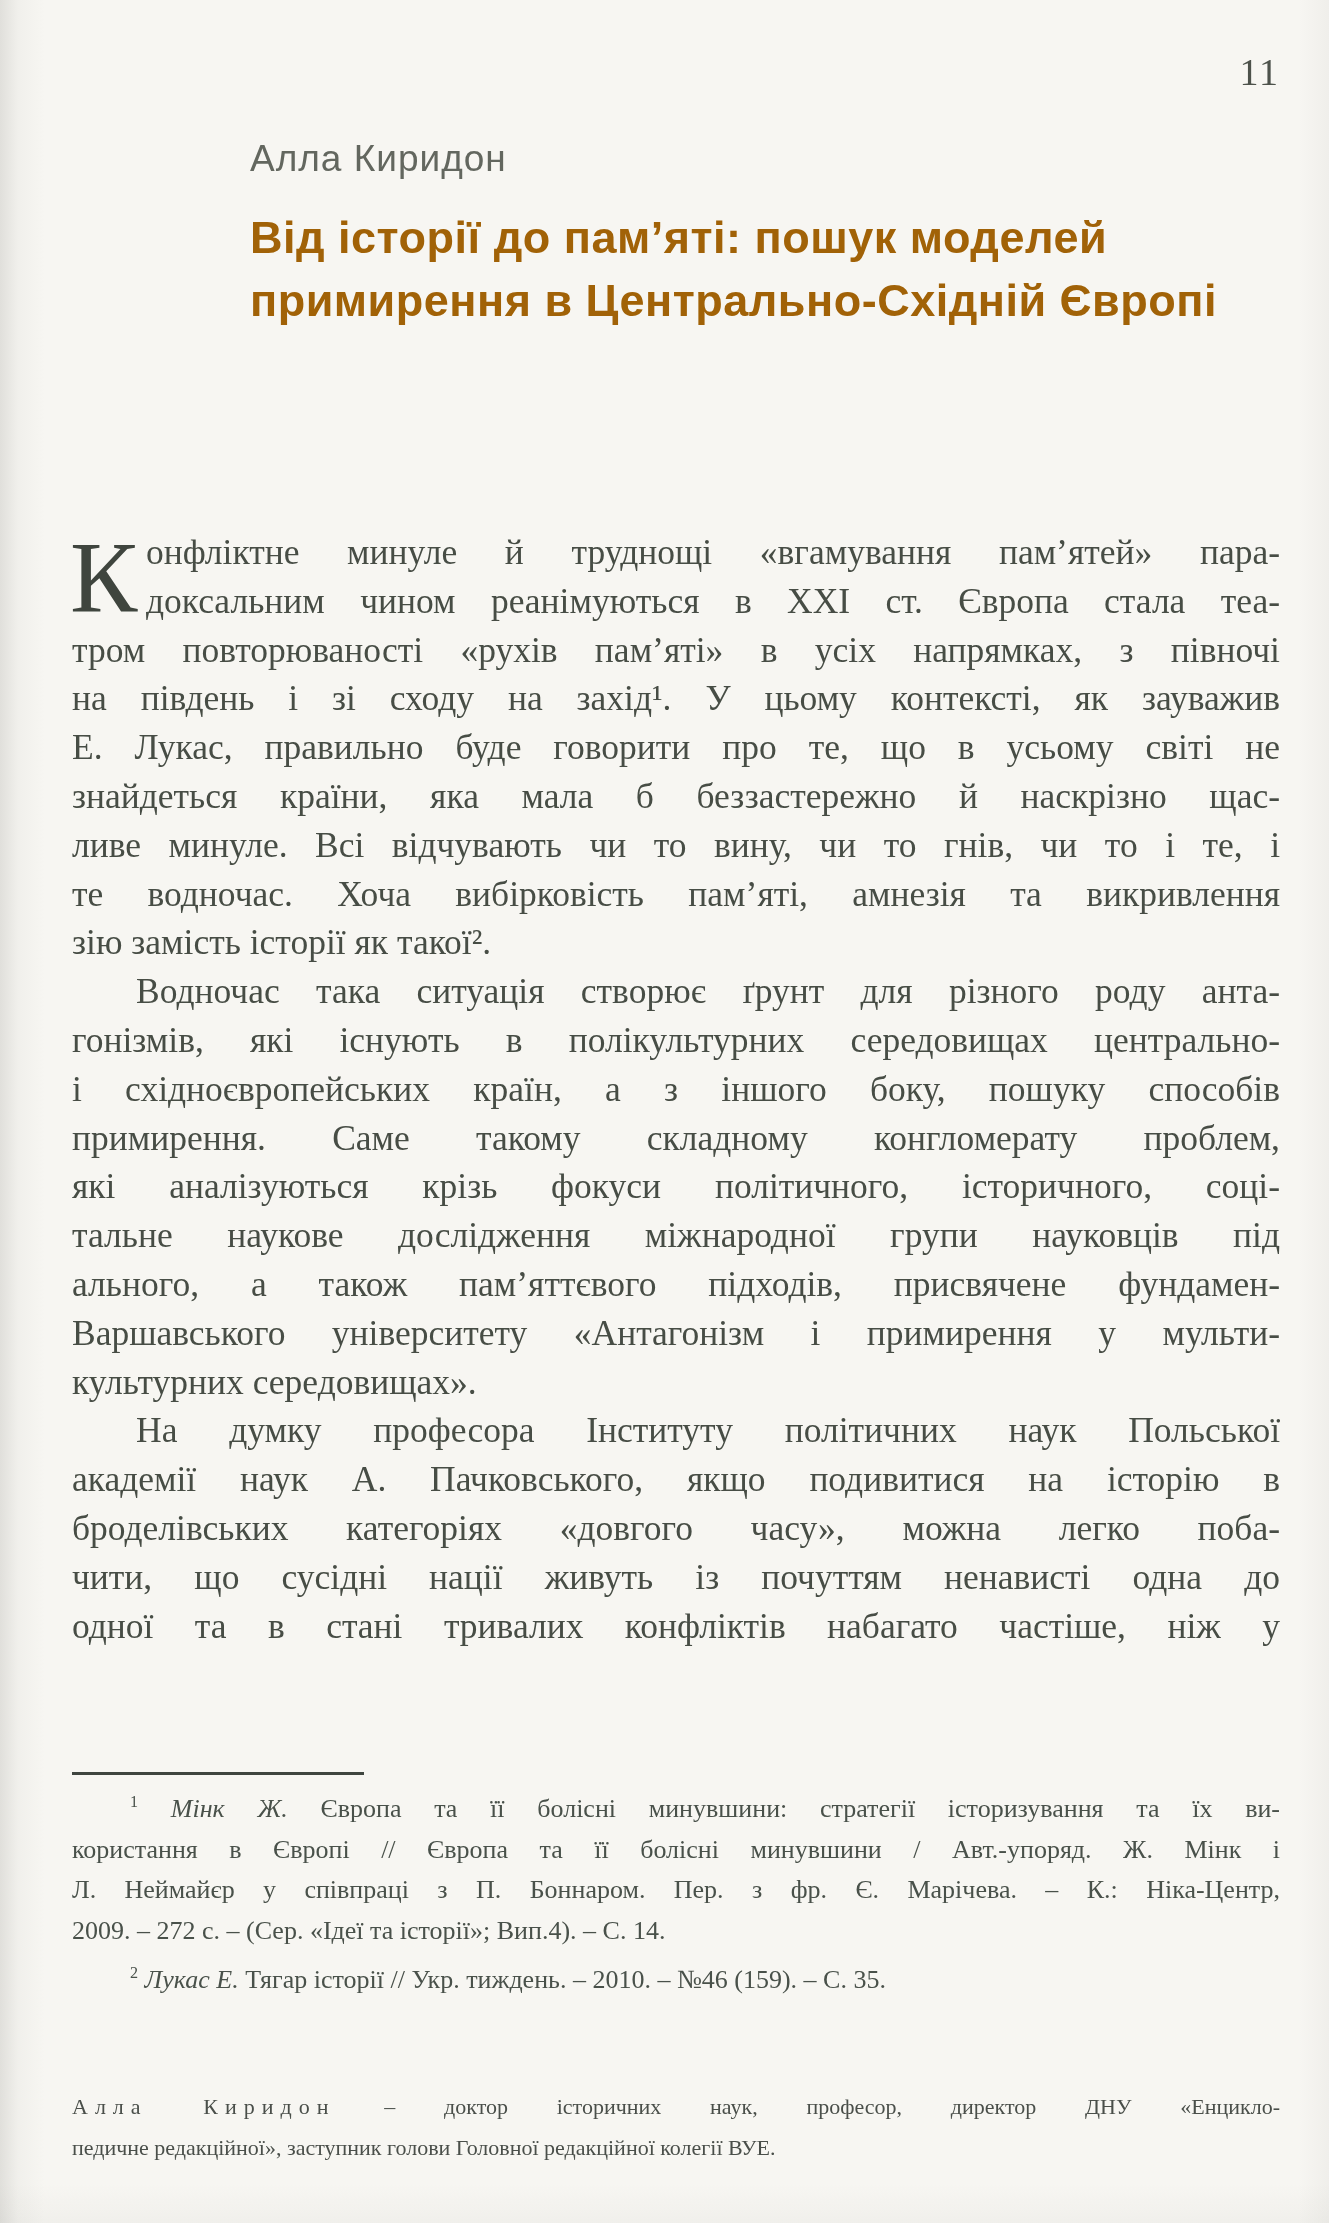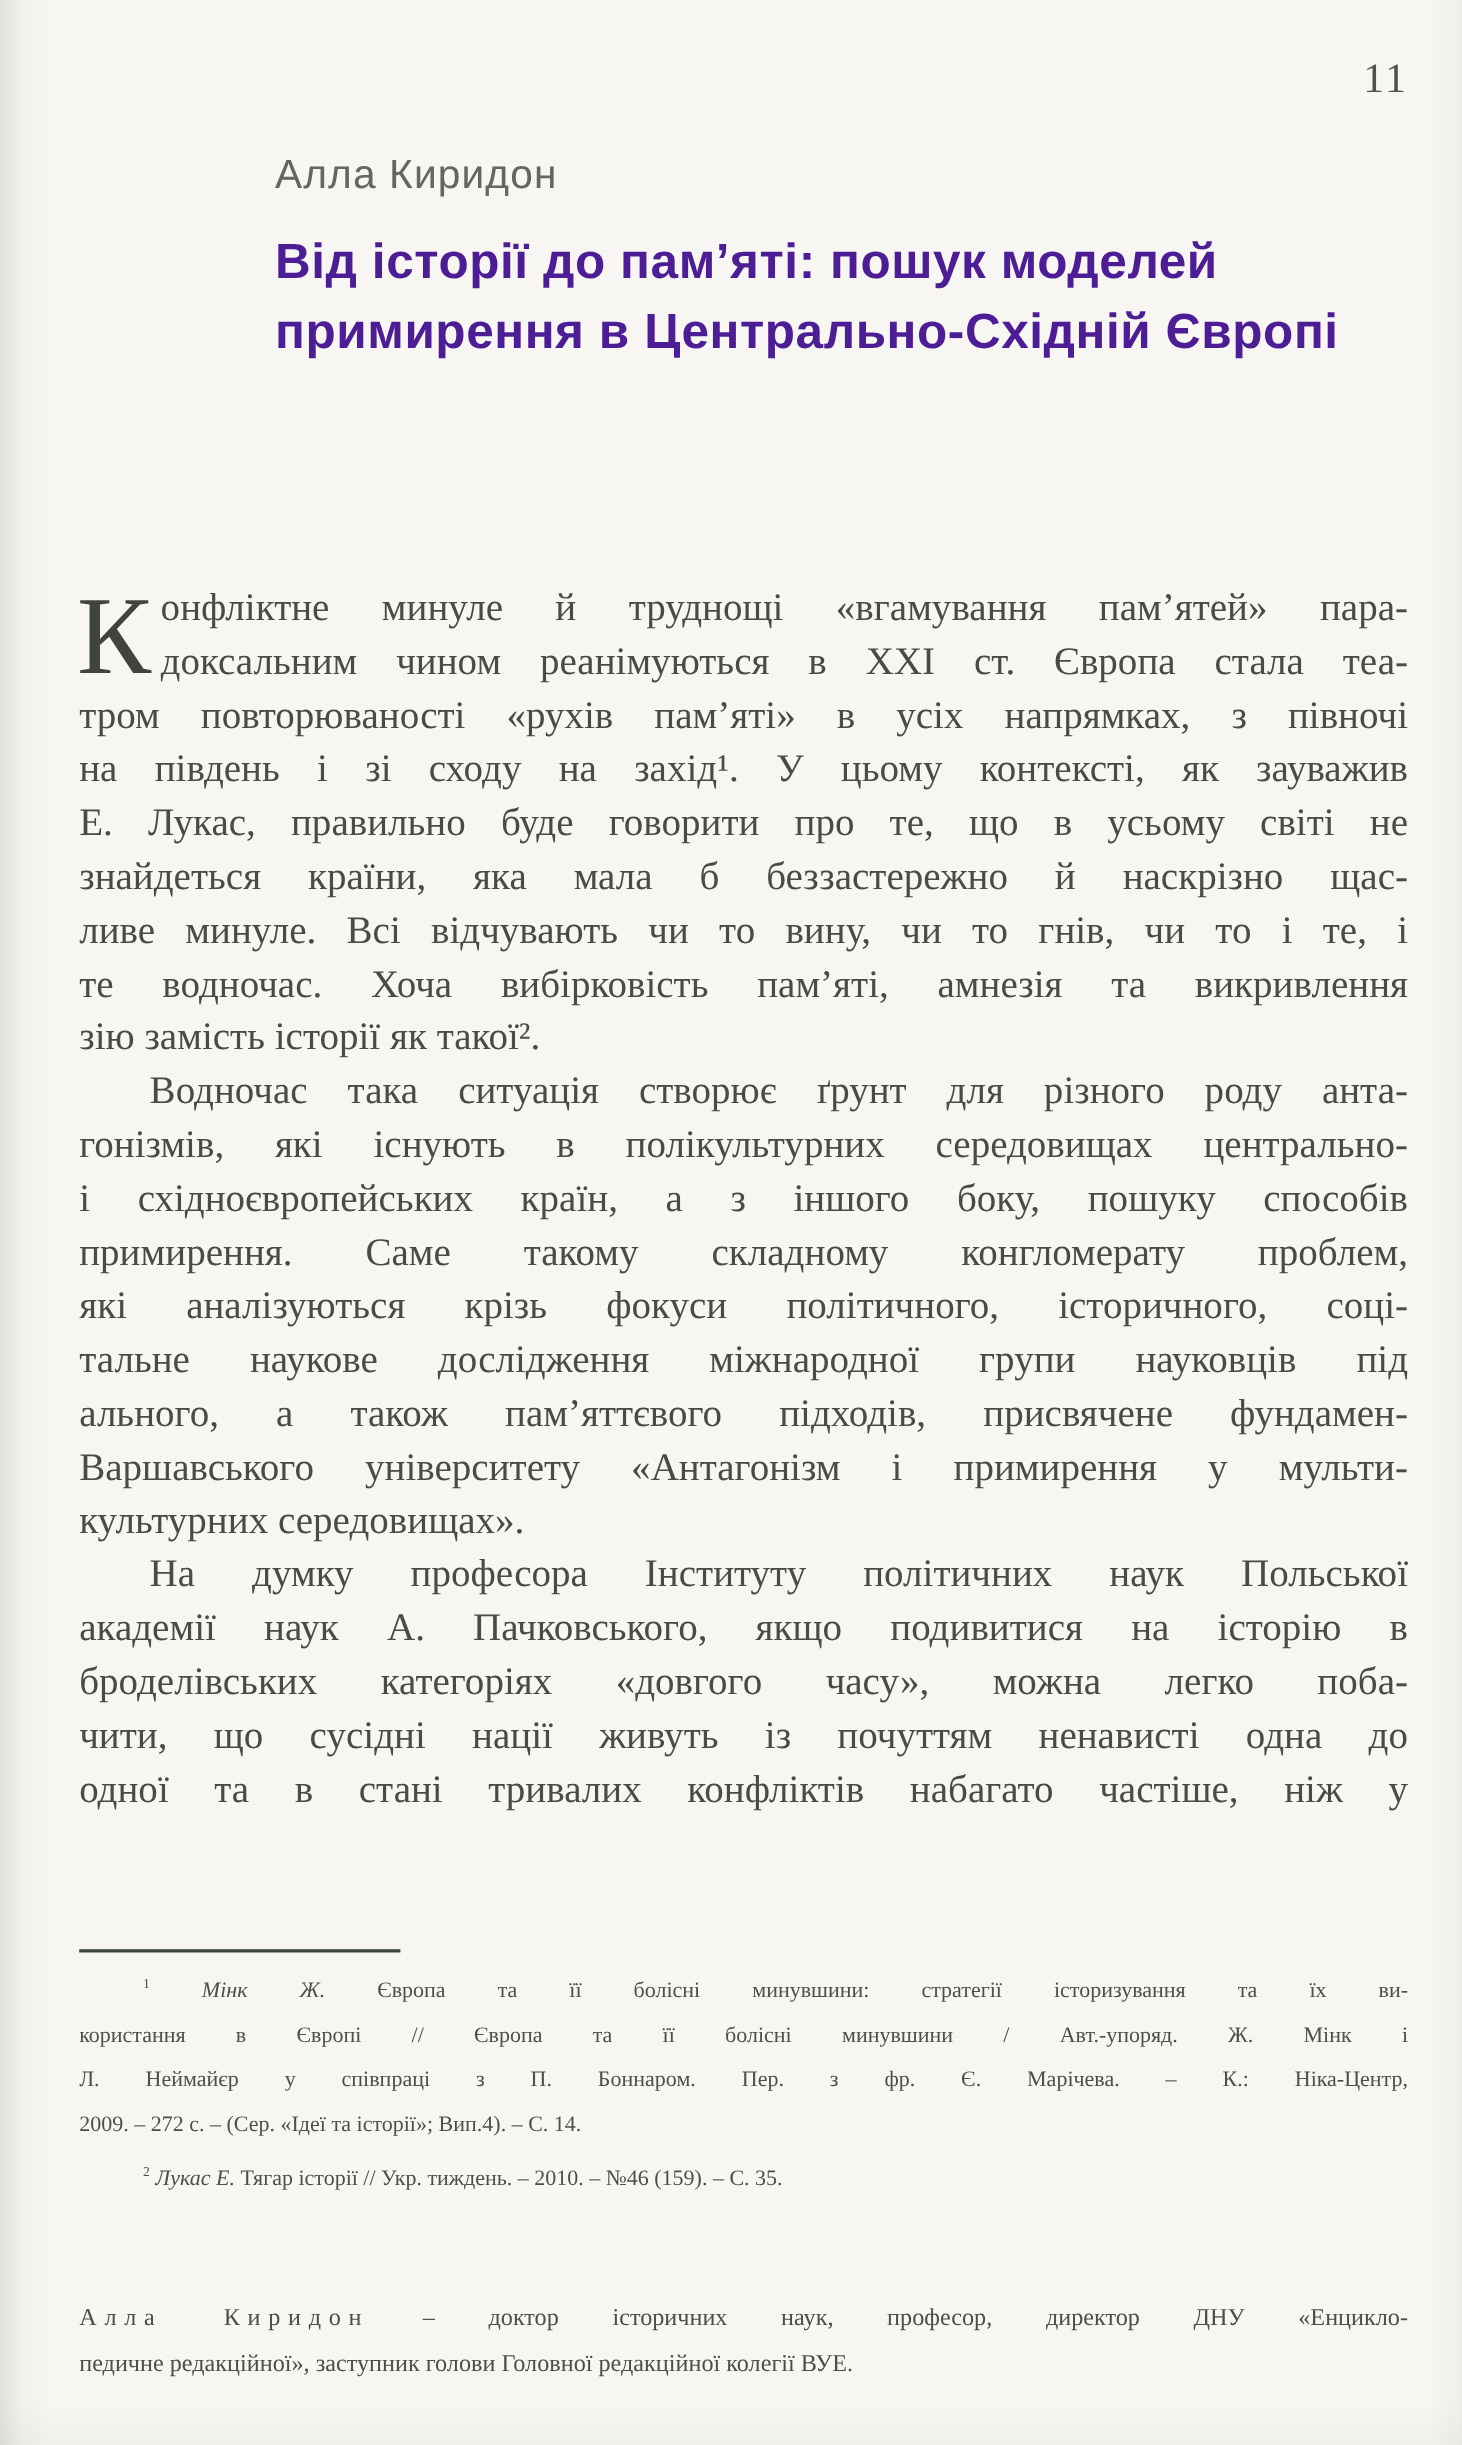--- a/index.html
+++ b/index.html
@@ -20,21 +20,21 @@
       linear-gradient(270deg, rgba(120,120,115,0.06) 0px, rgba(120,120,115,0) 30px),
       linear-gradient(0deg, rgba(120,120,115,0.05) 0px, rgba(120,120,115,0) 40px);
   }
   .pagenum{
     position:absolute;top:50px;right:49px;
     font-size:38px;color:#4d524b;letter-spacing:2px;
   }
   .header{position:absolute;left:250px;top:138px;width:1000px;
     font-family:"Liberation Sans", sans-serif;}
   .author{font-size:37px;color:#63675f;letter-spacing:1px;}
-  .title{margin-top:26px;font-size:45px;line-height:63px;font-weight:bold;color:#4c1d95;letter-spacing:0.5px;}
+  .title{margin-top:26px;font-size:45px;line-height:63px;font-weight:bold;color:#a16207;letter-spacing:0.5px;}
   .body{
     position:absolute;left:72px;top:528px;width:1208px;
     font-size:35.5px;line-height:48.8px;
   }
   .line{
     height:48.8px;overflow:hidden;
     text-align:justify;text-align-last:justify;
   }
   .line.endline{text-align-last:left;}
   .p1{position:relative;}
@@ -43,21 +43,21 @@
     font-size:101px;line-height:93px;color:#3f453e;
     font-family:"Liberation Serif", serif;
   }
   .capindent{margin-left:74px;}
   .fnrule{
     position:absolute;left:72px;top:1772px;width:292px;height:3px;
     background:#3f453f;
   }
   .footnotes{
     position:absolute;left:72px;top:1789px;width:1208px;
-    font-size:20px;line-height:40.6px;color:#49514a;
+    font-size:26px;line-height:40.6px;color:#49514a;
   }
   .fnline{height:40.6px;overflow:hidden;text-align:justify;text-align-last:justify;}
   .fnline.endline{text-align-last:left;}
   .fnindent{text-indent:58px;}
   .fn2{margin-top:9px;}
   .fn-author{font-style:italic;}
   sup.fnmark{font-size:0.62em;vertical-align:super;line-height:0;}
   .bio{
     position:absolute;left:72px;top:2086px;width:1208px;
     font-size:22px;line-height:41px;color:#4a4f4a;

